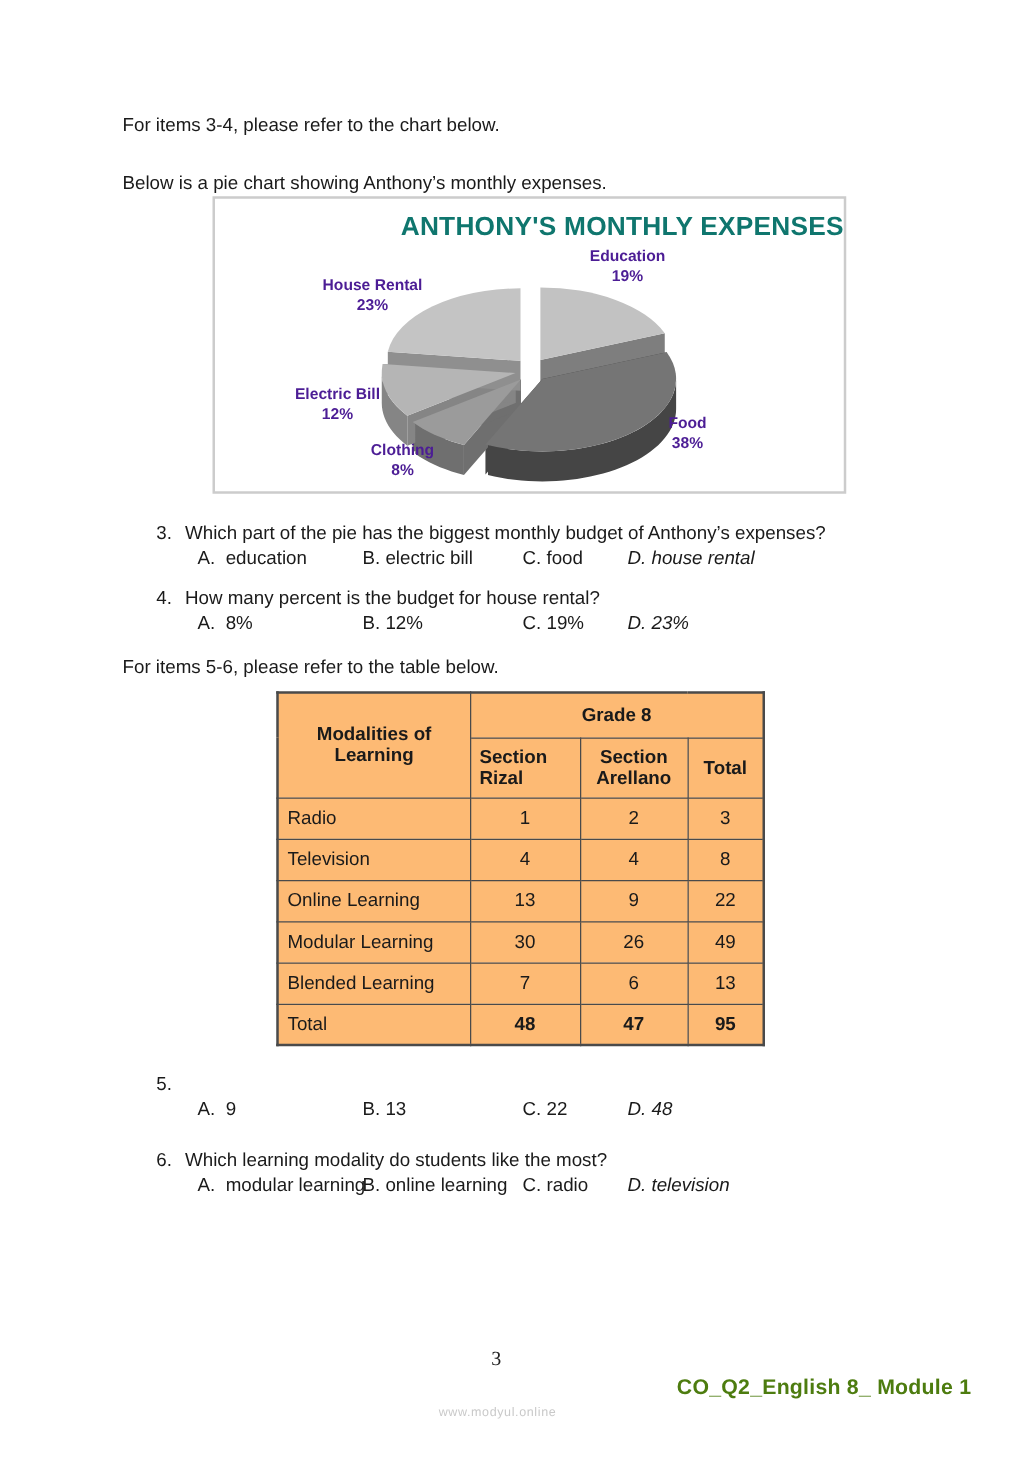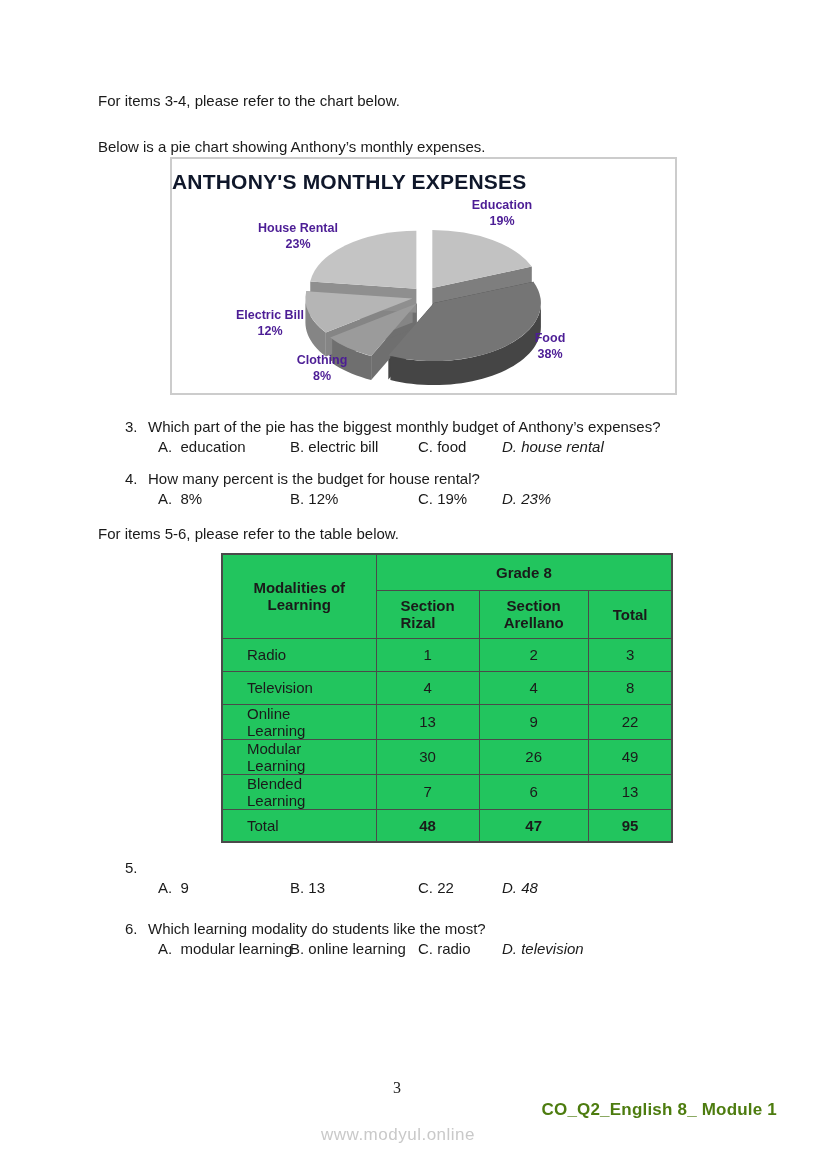--- a/index.html
+++ b/index.html
@@ -10,21 +10,21 @@
   }
   .para { position:absolute; left:98px; font-size:15px; }
 
   
   .chart-box {
     position:absolute; left:170px; top:157px; width:507px; height:238px;
     border:2px solid #cccccc; background:#ffffff;
   }
   .chart-title {
     position:absolute; top:11px; left:0; width:100%;
-    text-align:left; font-size:21px; font-weight:700; color:#0f172a;
+    text-align:right; font-size:21px; font-weight:700; color:#0f766e;
     letter-spacing:0.2px;
   }
   .pie-svg { position:absolute; left:0; top:0; }
   .pie-label {
     position:absolute; width:130px; margin-left:-65px; text-align:center;
     font-size:12.5px; font-weight:700; color:#4c1d95; line-height:16px;
   }
 
   
   .question { position:absolute; left:125px; width:640px; font-size:15px; line-height:20px; }
@@ -34,21 +34,21 @@
   .opt { position:absolute; top:0; white-space:pre; }
   .opt-a { left:33px; } .opt-b { left:165px; } .opt-c { left:293px; } .opt-d { left:377px;font-style:italic; }
 
   
   table.modal-table {
     position:absolute; left:221px; top:553px;
     border-collapse:collapse; table-layout:fixed;
     font-size:15px; border:2px solid #4a4a4a;
   }
   .modal-table th, .modal-table td {
-    border:1.8px solid #4a4a4a; padding:0 24px; background:#22c55e;
+    border:1.8px solid #4a4a4a; padding:0 7px; background:#fdba74;
   }
   .modal-table th { font-weight:700; }
   .row-group { height:36px; }
   .row-sub { height:48px; }
   .row-body { height:33px; }
   .cell-corner { text-align:center; font-weight:700; }
   .cell-grade { text-align:center; }
   .cell-head-left { text-align:left; vertical-align:middle; padding-left:8px; }
   .cell-head-center { text-align:center; vertical-align:middle; }
   .cell-label { font-weight:400; text-align:left; padding-left:8px; }
@@ -59,21 +59,21 @@
   .page-number {
     position:absolute; left:377px; top:1079px; width:40px; text-align:center;
     font-family:"Liberation Serif", serif; font-size:16px; color:#222;
   }
   .module-label {
     position:absolute; right:49px; top:1100px;
     font-size:17px; font-weight:700; letter-spacing:0.2px; color:#4d7c0f;
   }
   .watermark {
     position:absolute; left:0; top:1125px; width:796px; text-align:center;
-    font-size:17px; color:#c9c9c9; letter-spacing:0.5px;
+    font-size:10px; color:#c9c9c9; letter-spacing:0.5px;
   }
 </style>
 </head>
 <body>
 
 <div class="para" style="top:92px">For items 3-4, please refer to the chart below.</div>
 <div class="para" style="top:138px">Below is a pie chart showing Anthony’s monthly expenses.</div>
 
 <div class="chart-box">
   <div class="chart-title">ANTHONY'S MONTHLY EXPENSES</div>

